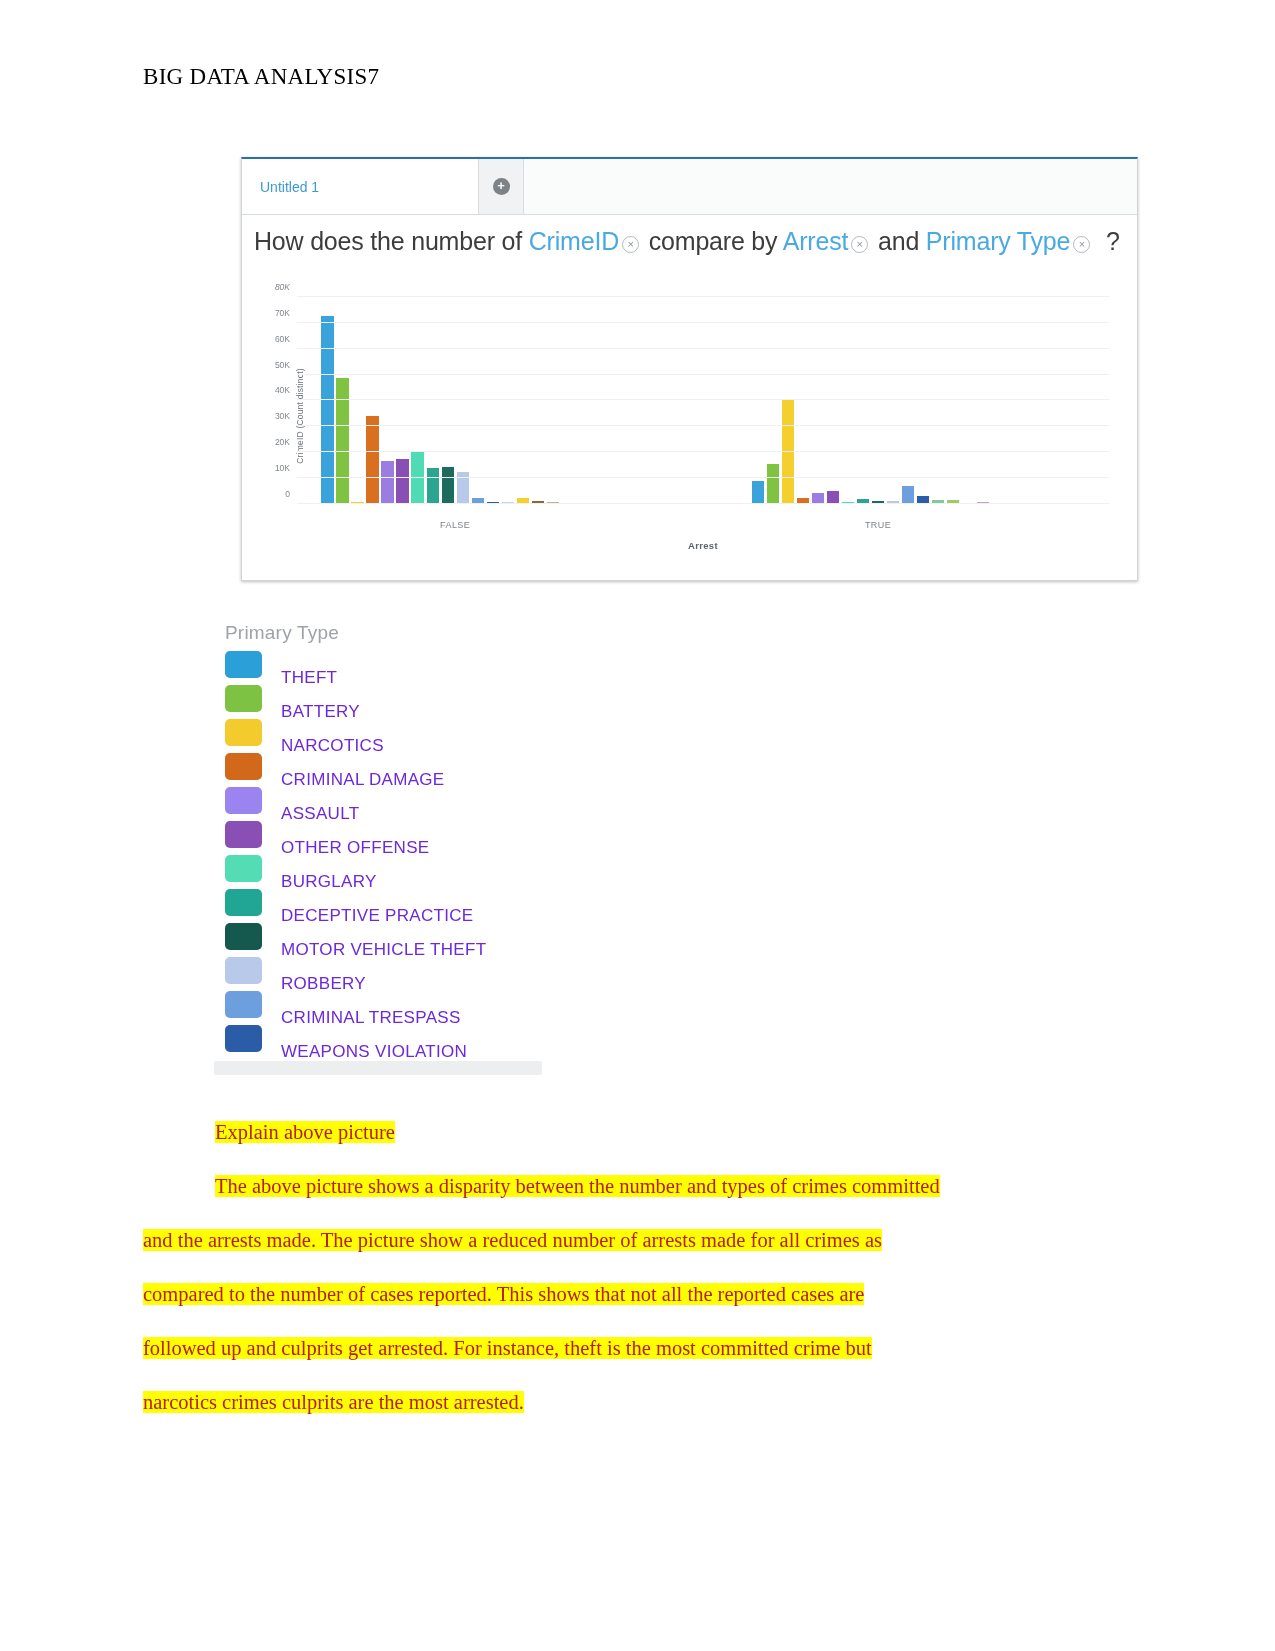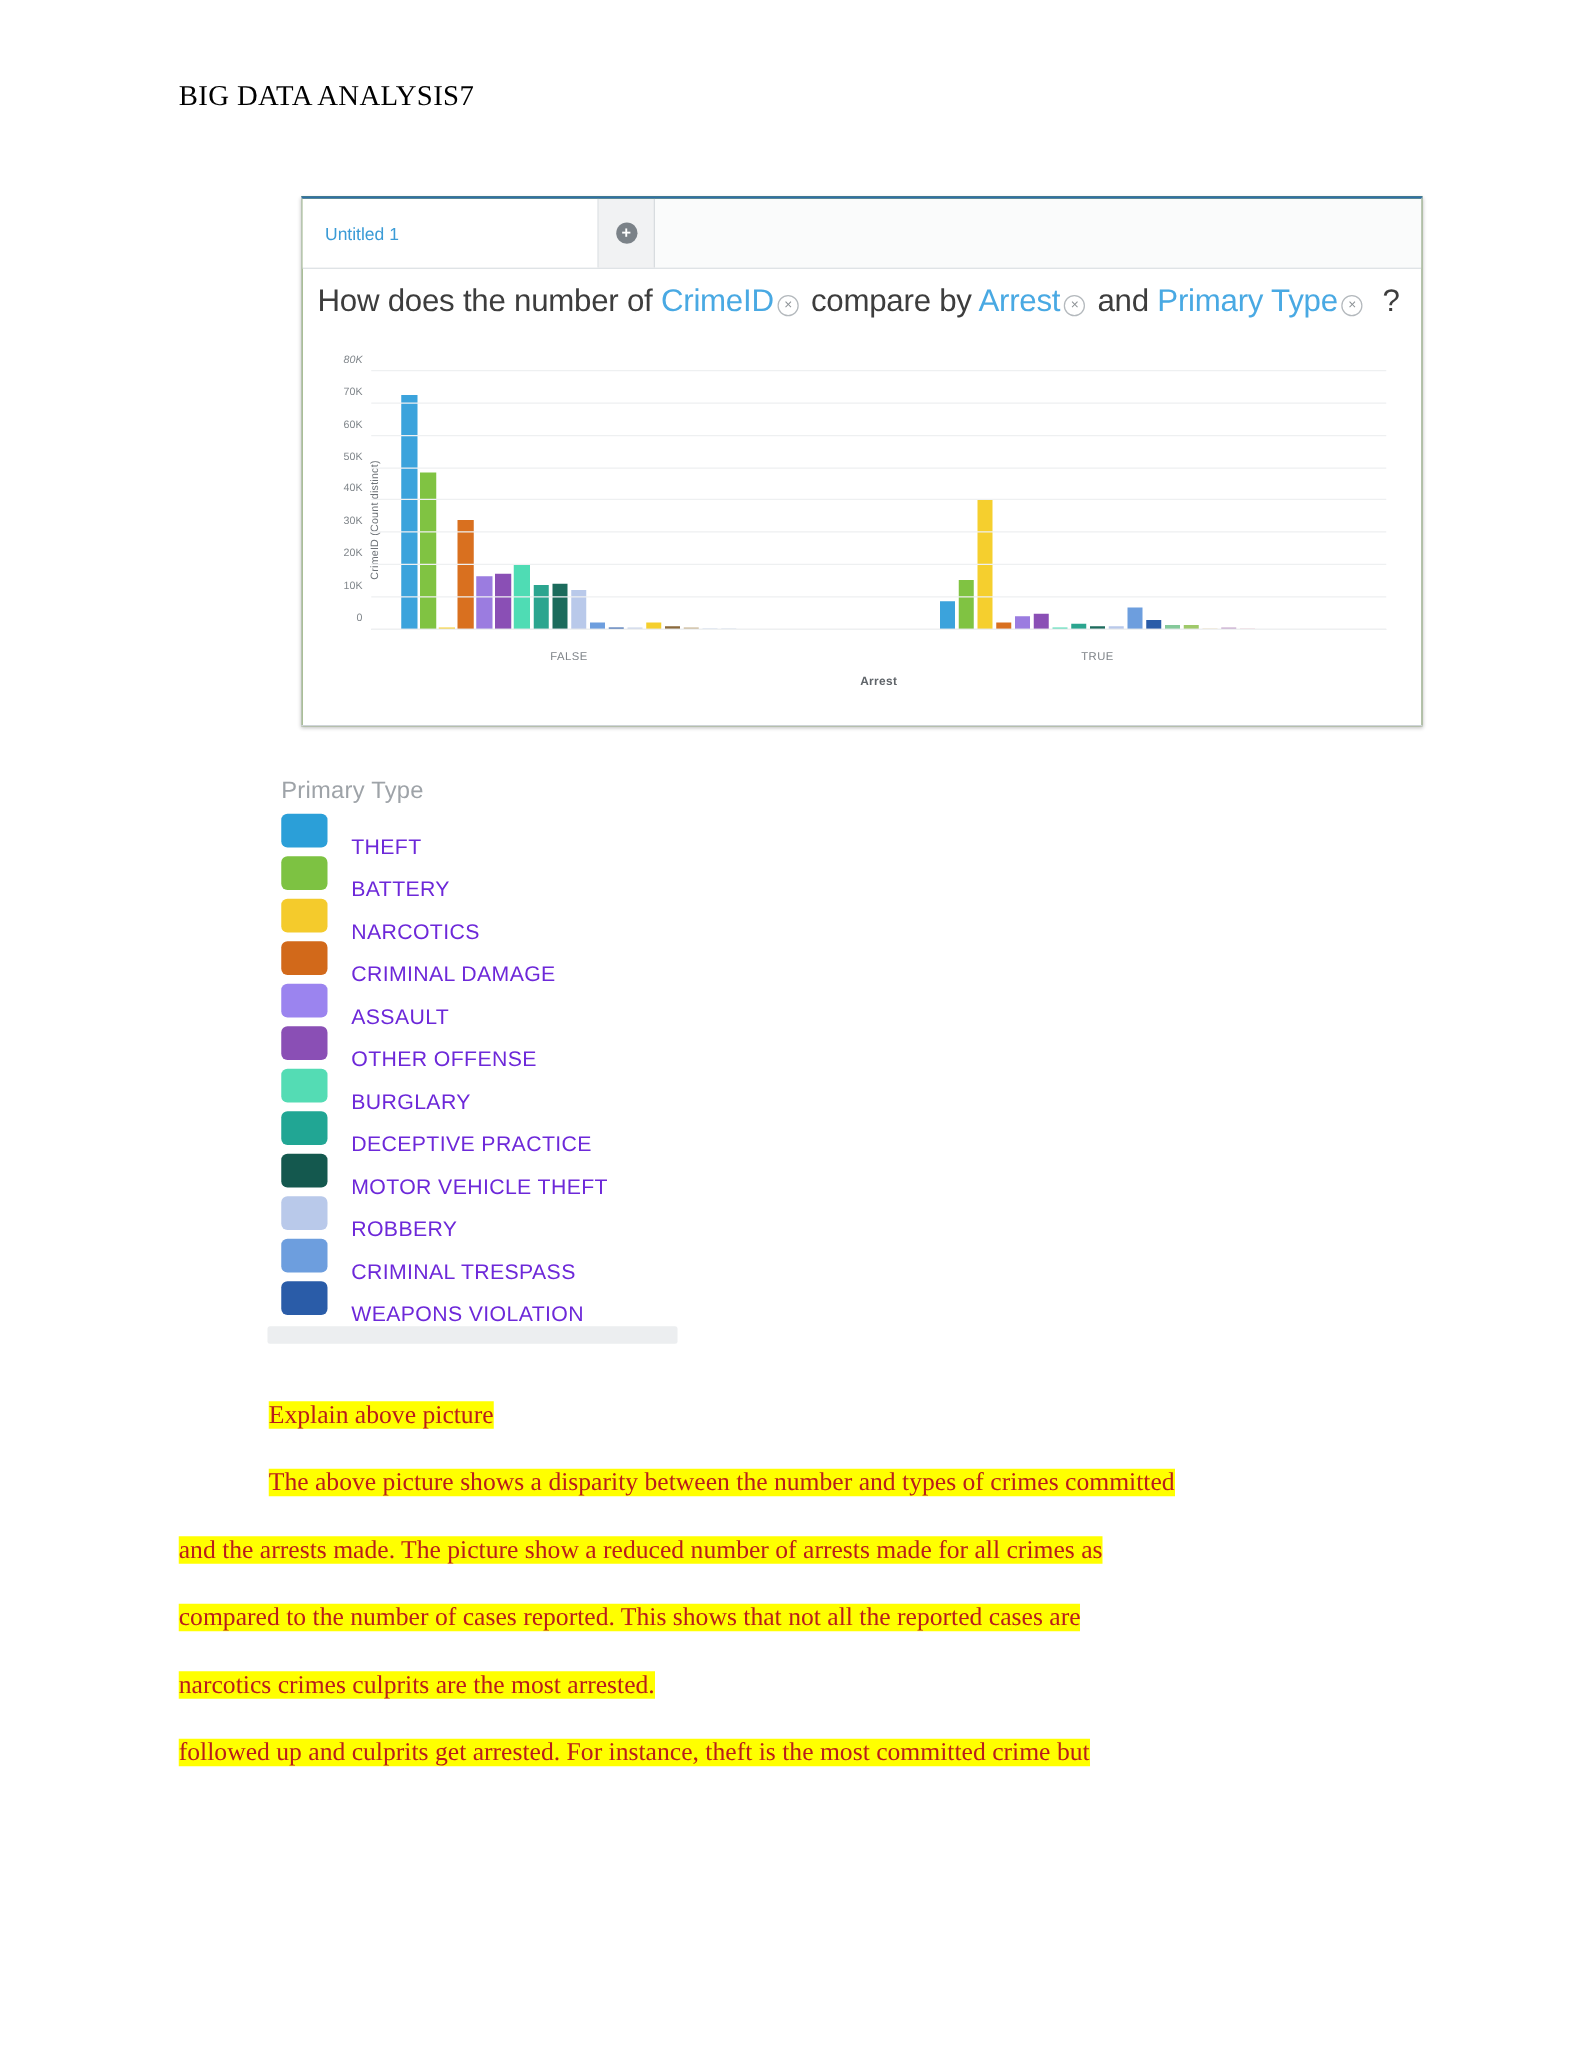--- a/index.html
+++ b/index.html
@@ -24,21 +24,21 @@
     letter-spacing: .3px;
   }
   .page-header .title { font-size: 23px; }
   .page-header .pageno { font-size: 23px; }
 
   
   .figure {
     position: absolute;
     top: 157px; left: 241px;
     width: 897px; height: 424px;
-    background: #4d7c0f;
+    background: #6d28d9;
     border: 1px solid #cfd4d9;
     border-top: 2px solid #2f6fa8;
     box-shadow: 0 1px 3px rgba(0,0,0,.25);
     overflow: hidden;
   }
   .fig-inner{
     position:absolute; inset:0;
     background:#fff;
   }
 
@@ -378,18 +378,18 @@
   <div class="p-indent">
     <span class="hl">The above picture shows a disparity between the number and types of crimes committed</span>
   </div>
   <div>
     <span class="hl">and the arrests made. The picture show a reduced number of arrests made for all crimes as</span>
   </div>
   <div>
     <span class="hl">compared to the number of cases reported. This shows that not all the reported cases are</span>
   </div>
   <div>
+    <span class="hl">followed up and culprits get arrested. For instance, theft is the most committed crime but</span>
+  </div>
+  <div>
     <span class="hl">narcotics crimes culprits are the most arrested.</span>
   </div>
-  <div>
-    <span class="hl">followed up and culprits get arrested. For instance, theft is the most committed crime but</span>
-  </div>
 </div>
 
 </body></html>

